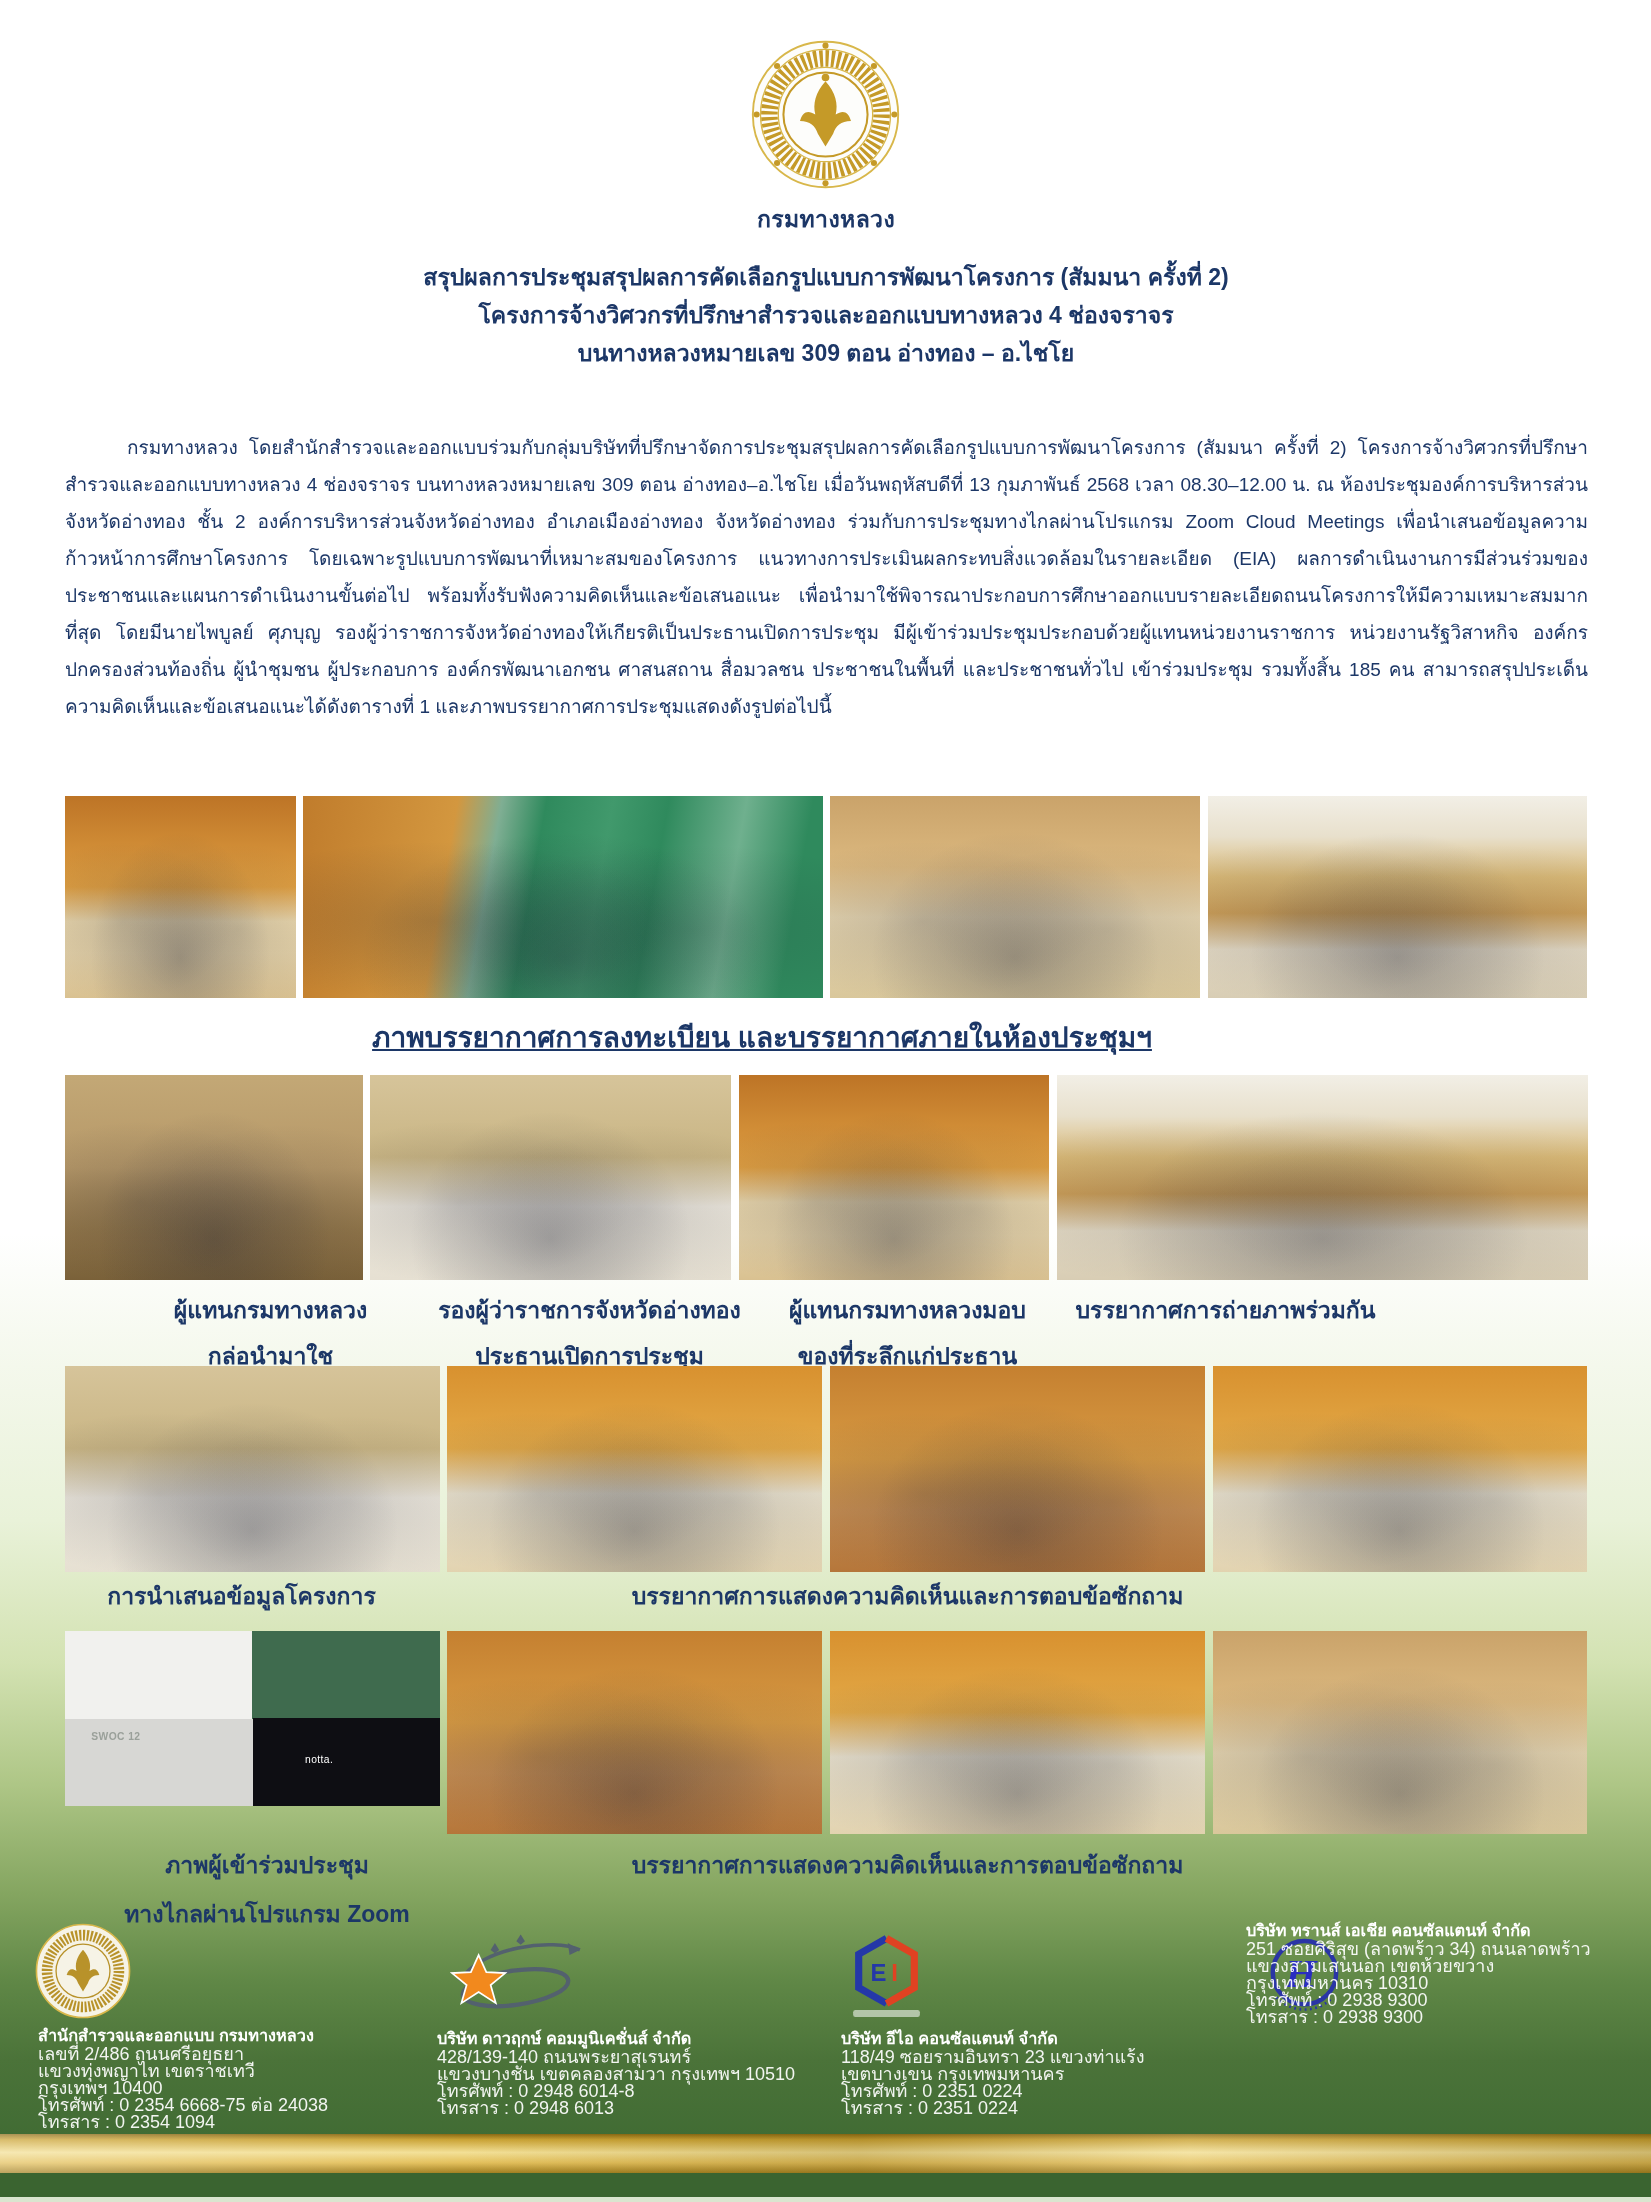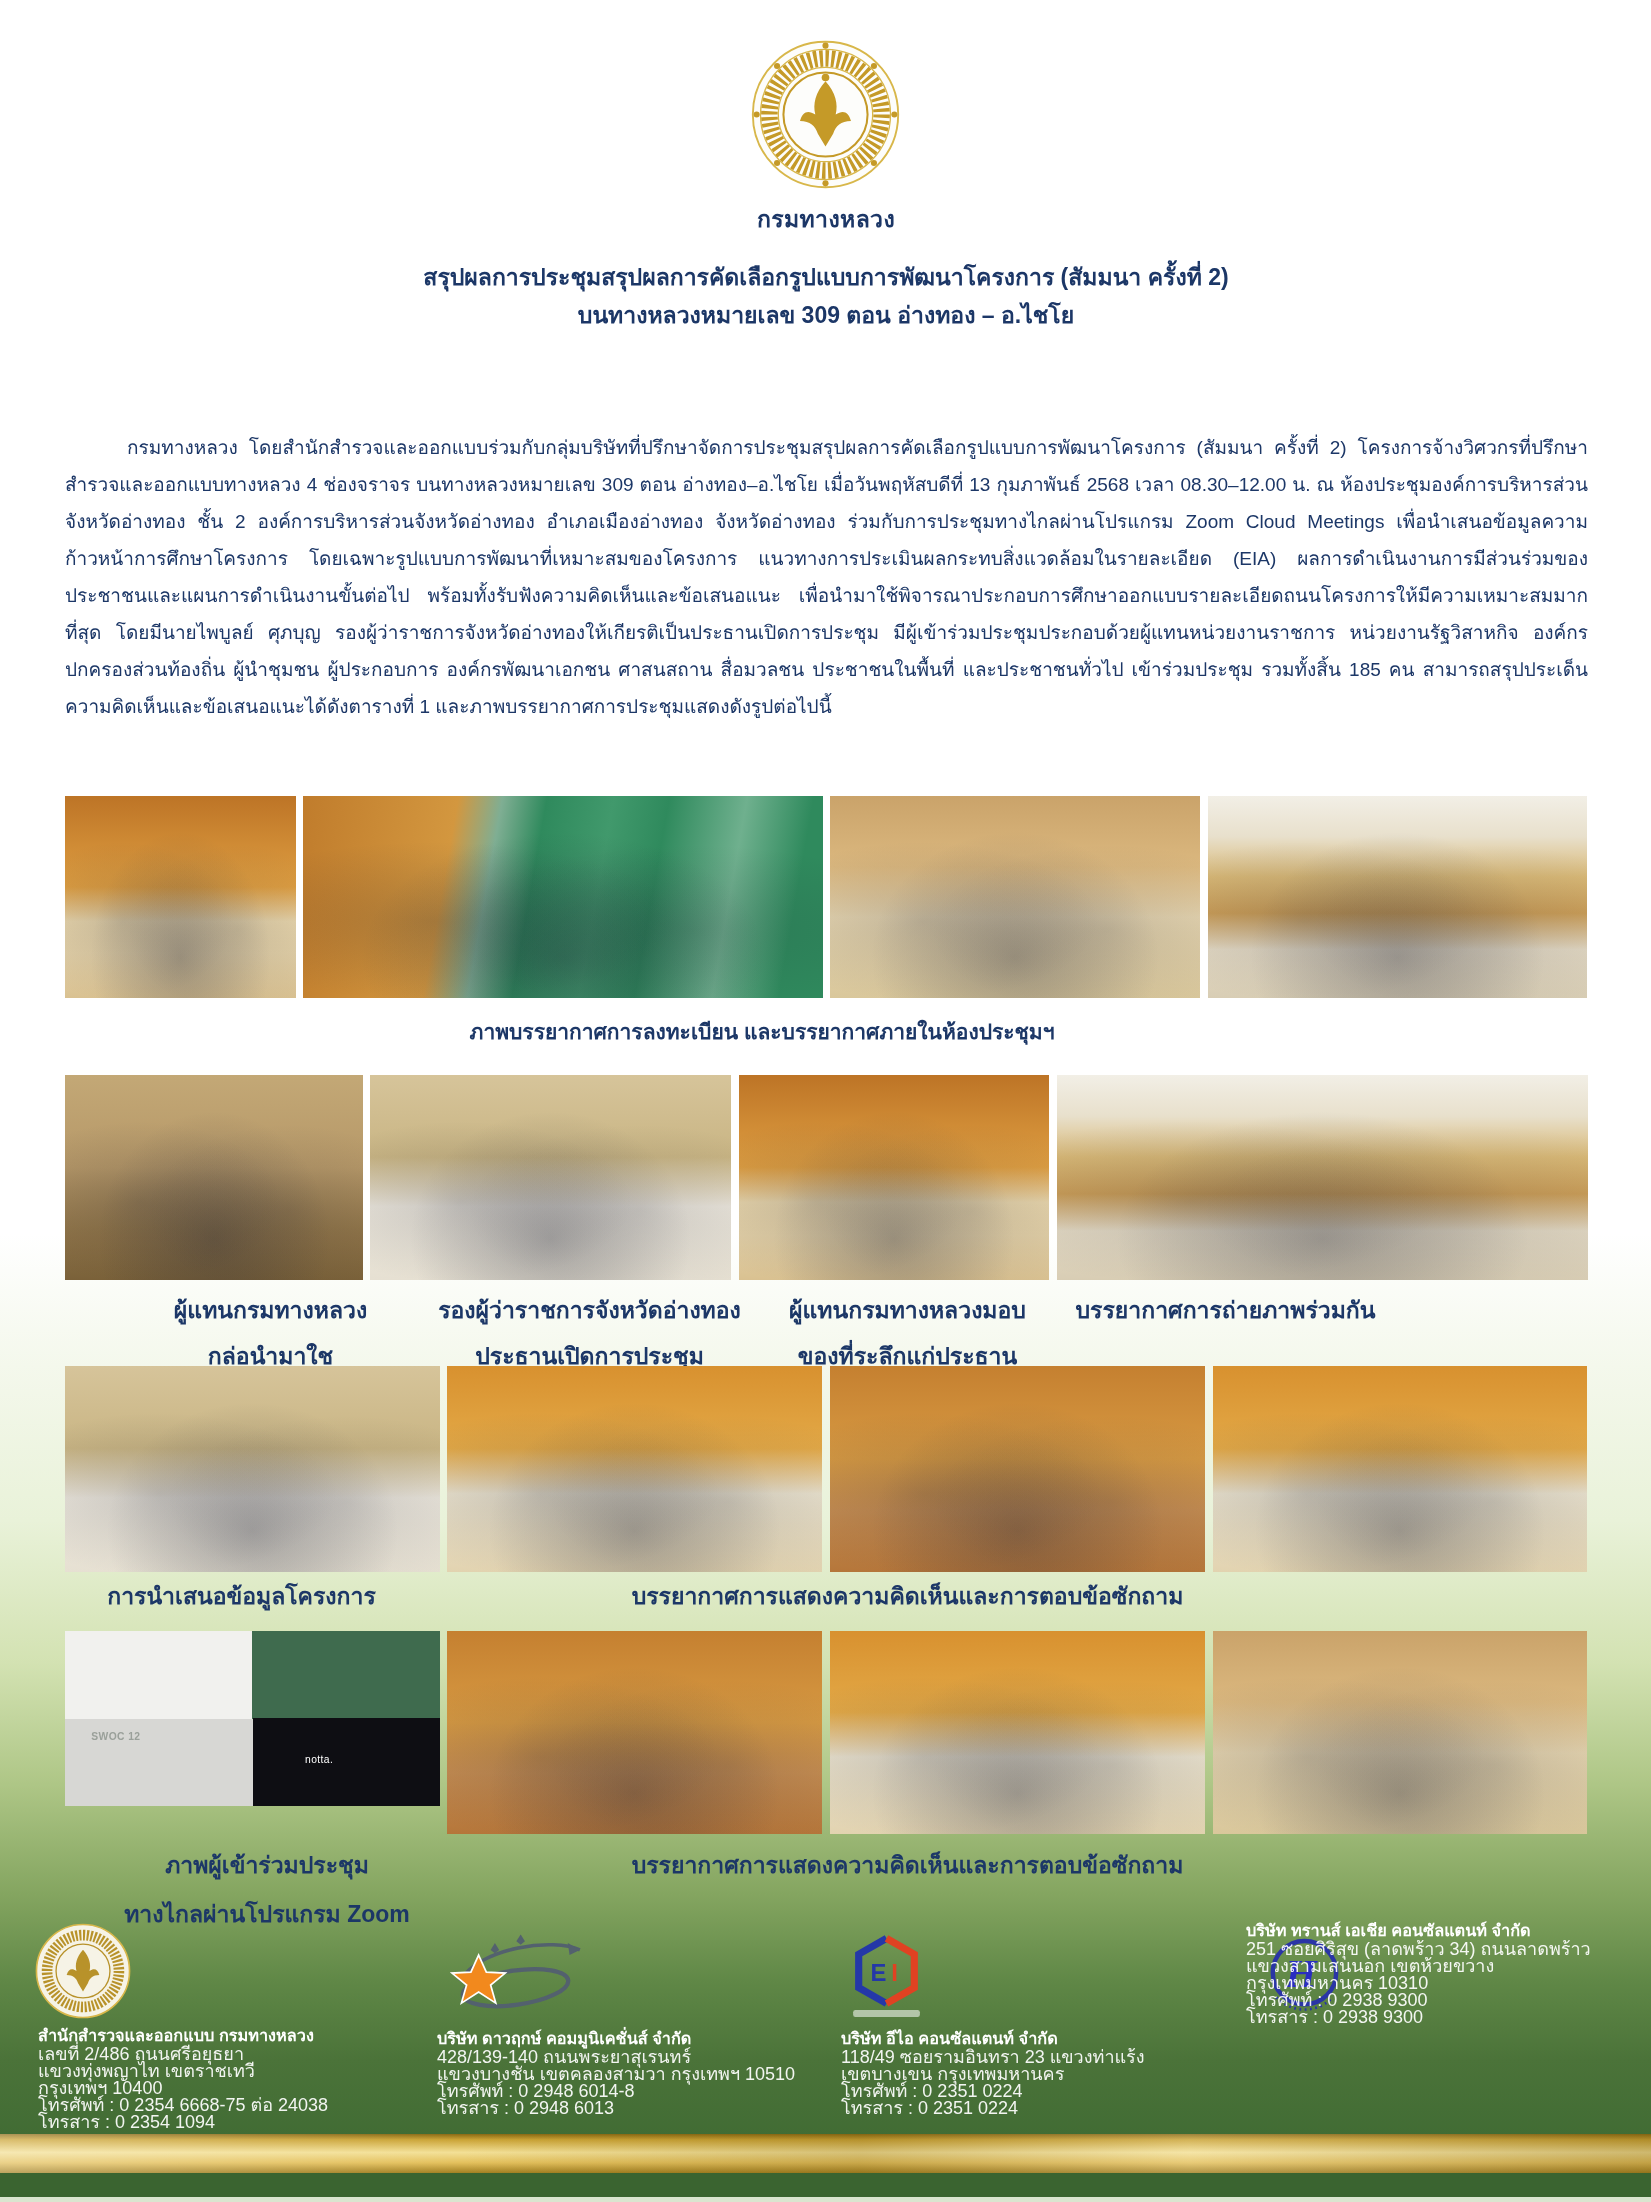--- a/index.html
+++ b/index.html
@@ -40,21 +40,21 @@
   .ph-f {background:linear-gradient(180deg,#d8912f 0%,#e3a947 40%,#efe7d2 62%,#e2d3b0 100%);}
   .ph-f2{background:linear-gradient(180deg,#c58030 0%,#d79a43 45%,#c98f52 70%,#b5763a 100%);}
   .ph-zoom{background:conic-gradient(at 50% 50%, #3f6b4e 0 90deg, #0e0e13 90deg 180deg, #d7d7d4 180deg 270deg, #f1f1ee 270deg 360deg);}
   .ph-zoom::after{background:none;}
   .zoom-label{position:absolute;color:#ececec;font-size:10.3px;letter-spacing:0.4px;}
   .swoc{left:7%;top:57%;color:#9aa09a;font-weight:bold;}
   .notta{left:64%;top:70%;color:#ffffff;}
 
   
   .cap{font-weight:bold;color:#1c3767;text-align:center;position:absolute;}
-  .cap-row1{left:0;top:1015px;width:1524px;font-size:21px;}
+  .cap-row1{left:0;top:1015px;width:1524px;font-size:28px;text-decoration:underline;}
   .cap2{top:1287px;width:387px;font-size:23px;line-height:46px;}
   .cap-row3{top:1578px;font-size:23px;}
   .cap-row4{top:1841px;font-size:23px;line-height:49px;}
 
   
   .fcol{position:absolute;width:370px;color:#ffffff;}
   .fname{font-size:16.3px;font-weight:bold;line-height:22.4px;}
   .fline{font-size:18px;line-height:17px;color:rgba(255,255,255,.93);}
   .flogo{position:absolute;}
   .goldbar{left:0;top:2134px;width:1652px;height:40px;
@@ -85,20 +85,21 @@
       <circle cx="6" cy="60" r="2.4"></circle>
         <circle cx="22" cy="22" r="2.4"></circle>
     </g>
     <path d="M60 34 C52 43 50 52 52 60 C46 56 42 58 40 65 C48 65 52 69 54 75 L60 85 L66 75 C68 69 72 65 80 65 C78 58 74 56 68 60 C70 52 68 43 60 34 Z" fill="#c59a28"></path>
     <circle cx="60" cy="31" r="3" fill="#c59a28"></circle>
   </svg>
   <div class="abs agency navy center">กรมทางหลวง</div>
 
   <div class="abs title-block navy center">
     <div>สรุปผลการประชุมสรุปผลการคัดเลือกรูปแบบการพัฒนาโครงการ (สัมมนา ครั้งที่ 2)</div>
+    <div>โครงการจ้างวิศวกรที่ปรึกษาสำรวจและออกแบบทางหลวง 4 ช่องจราจร</div>
     <div>บนทางหลวงหมายเลข 309 ตอน อ่างทอง – อ.ไชโย</div>
   </div>
 
   <p class="abs paragraph navy">กรมทางหลวง โดยสำนักสำรวจและออกแบบร่วมกับกลุ่มบริษัทที่ปรึกษาจัดการประชุมสรุปผลการคัดเลือกรูปแบบการพัฒนาโครงการ (สัมมนา ครั้งที่ 2) โครงการจ้างวิศวกรที่ปรึกษาสำรวจและออกแบบทางหลวง 4 ช่องจราจร บนทางหลวงหมายเลข 309 ตอน อ่างทอง–อ.ไชโย เมื่อวันพฤหัสบดีที่ 13 กุมภาพันธ์ 2568 เวลา 08.30–12.00 น. ณ ห้องประชุมองค์การบริหารส่วนจังหวัดอ่างทอง ชั้น 2 องค์การบริหารส่วนจังหวัดอ่างทอง อำเภอเมืองอ่างทอง จังหวัดอ่างทอง ร่วมกับการประชุมทางไกลผ่านโปรแกรม Zoom Cloud Meetings เพื่อนำเสนอข้อมูลความก้าวหน้าการศึกษาโครงการ โดยเฉพาะรูปแบบการพัฒนาที่เหมาะสมของโครงการ แนวทางการประเมินผลกระทบสิ่งแวดล้อมในรายละเอียด (EIA) ผลการดำเนินงานการมีส่วนร่วมของประชาชนและแผนการดำเนินงานขั้นต่อไป พร้อมทั้งรับฟังความคิดเห็นและข้อเสนอแนะ เพื่อนำมาใช้พิจารณาประกอบการศึกษาออกแบบรายละเอียดถนนโครงการให้มีความเหมาะสมมากที่สุด โดยมีนายไพบูลย์ ศุภบุญ รองผู้ว่าราชการจังหวัดอ่างทองให้เกียรติเป็นประธานเปิดการประชุม มีผู้เข้าร่วมประชุมประกอบด้วยผู้แทนหน่วยงานราชการ หน่วยงานรัฐวิสาหกิจ องค์กรปกครองส่วนท้องถิ่น ผู้นำชุมชน ผู้ประกอบการ องค์กรพัฒนาเอกชน ศาสนสถาน สื่อมวลชน ประชาชนในพื้นที่ และประชาชนทั่วไป เข้าร่วมประชุม รวมทั้งสิ้น 185 คน สามารถสรุปประเด็นความคิดเห็นและข้อเสนอแนะได้ดังตารางที่ 1 และภาพบรรยากาศการประชุมแสดงดังรูปต่อไปนี้</p>
 
   <div class="ph ph-a" style="left:65px;top:796px;width:231px;height:202px;" title="registration-desk"></div>
   <div class="ph ph-b" style="left:303px;top:796px;width:520px;height:202px;" title="project-exhibition-boards"></div>
   <div class="ph ph-a2" style="left:830px;top:796px;width:370px;height:202px;" title="mc-at-podium"></div>
   <div class="ph ph-c" style="left:1208px;top:796px;width:379px;height:202px;" title="audience-overview"></div>
   <div class="cap cap-row1">ภาพบรรยากาศการลงทะเบียน และบรรยากาศภายในห้องประชุมฯ</div>

